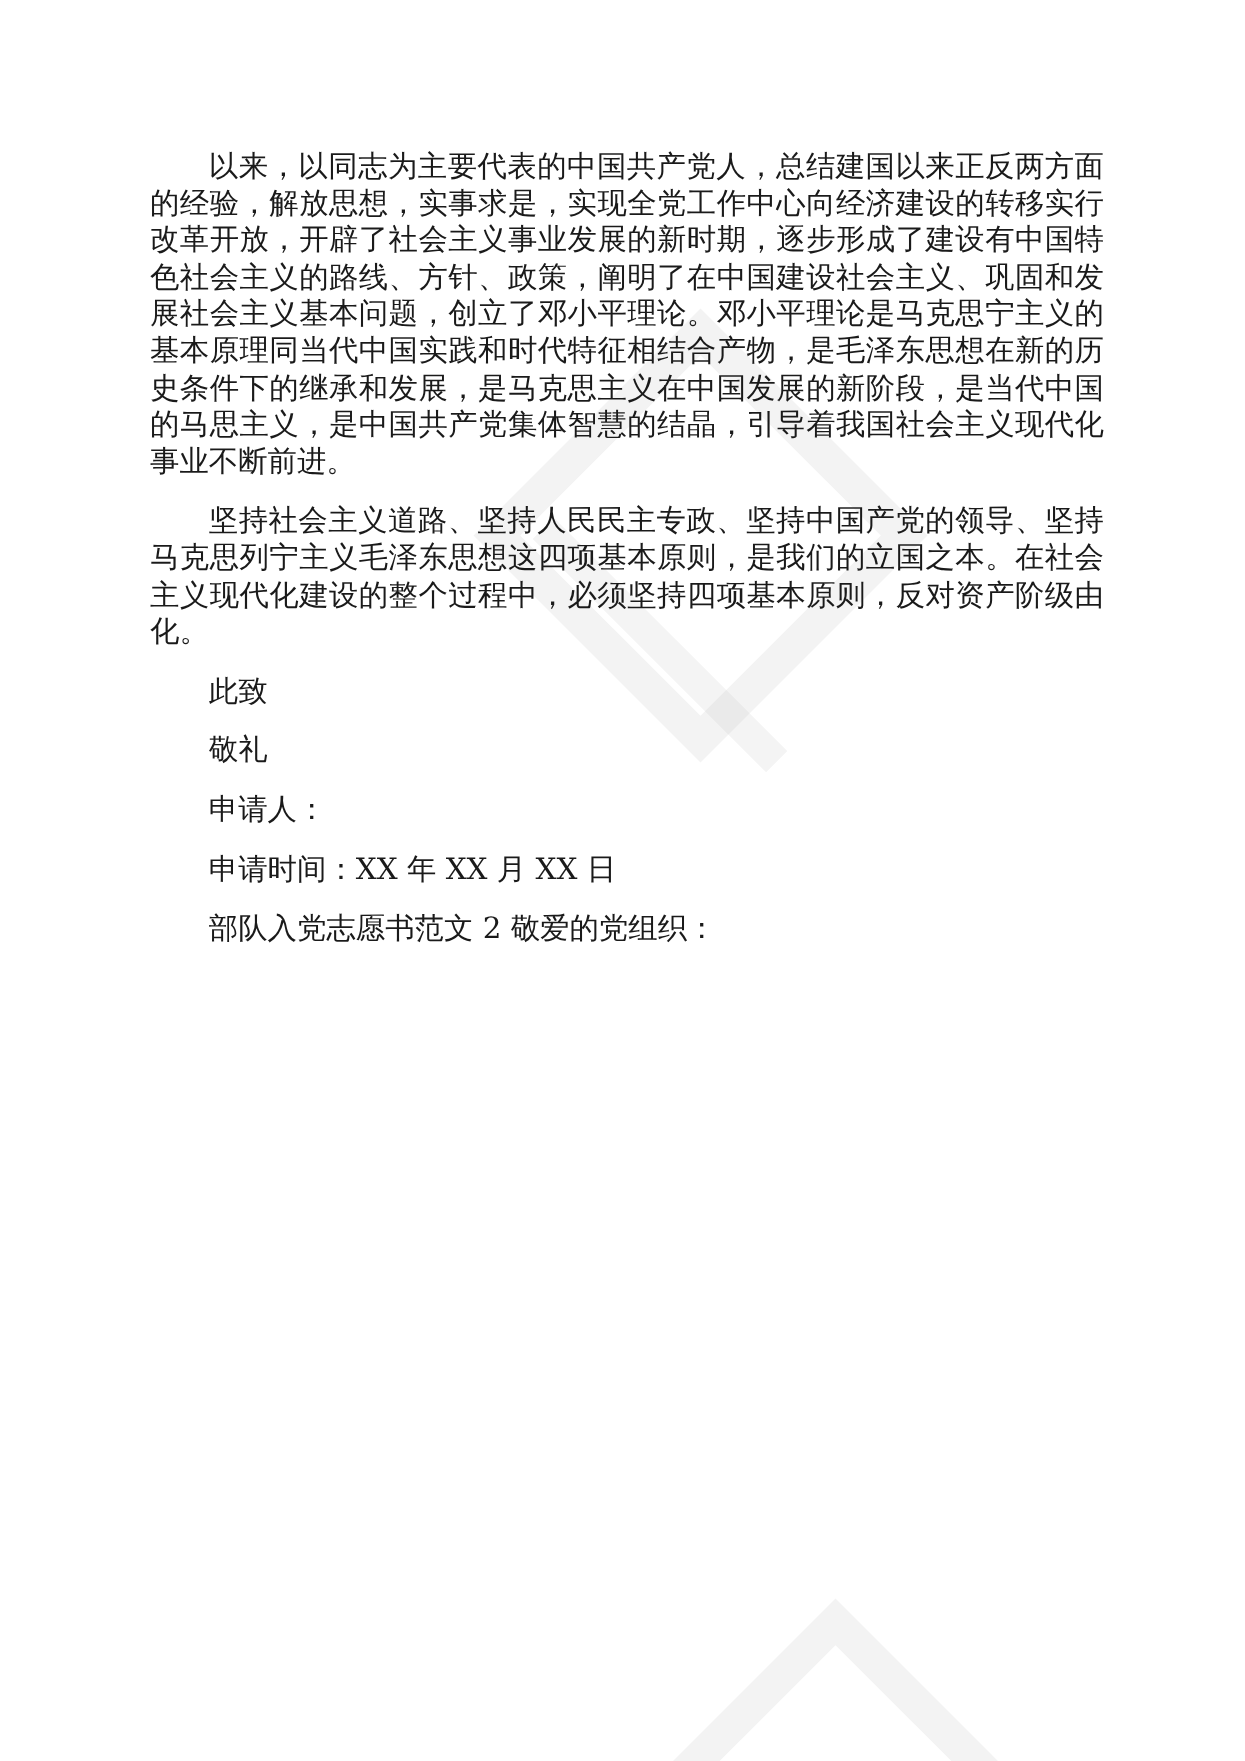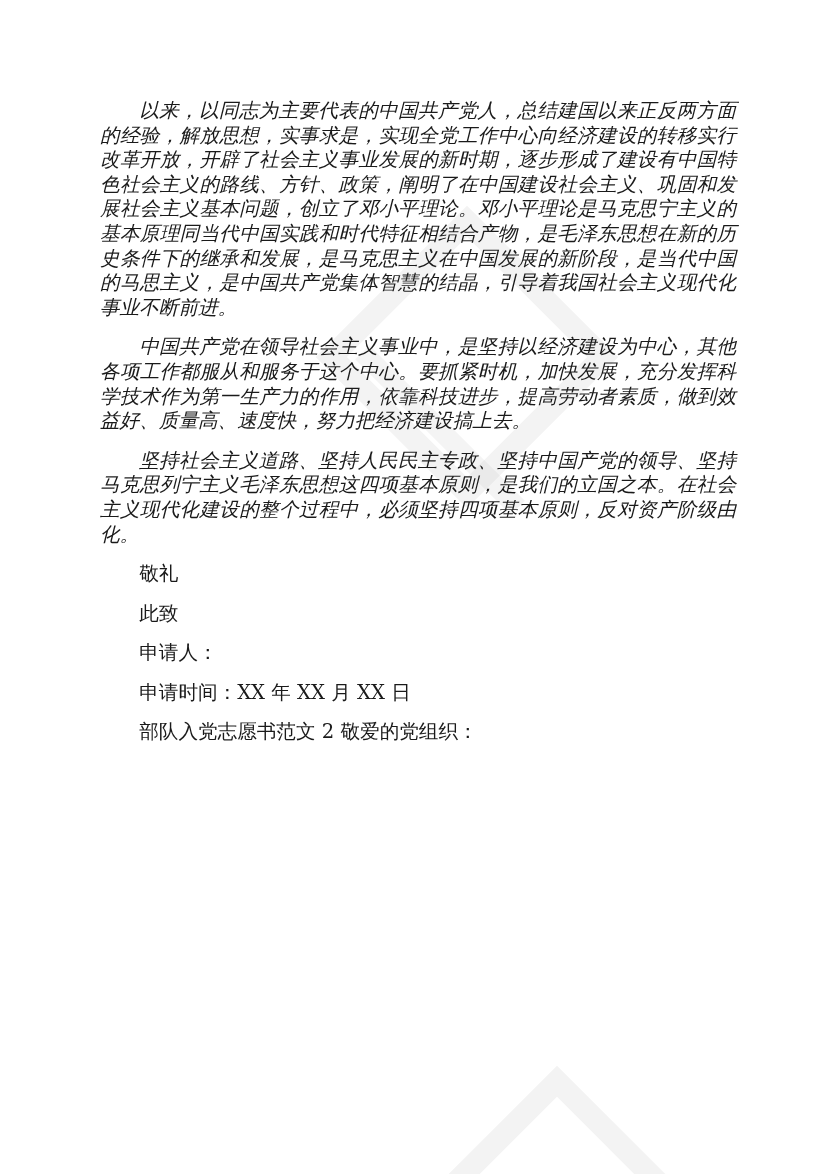--- a/index.html
+++ b/index.html
@@ -4,21 +4,21 @@
 <style>
   html, body { margin: 0; padding: 0; background: #ffffff; }
   body { width: 830px; height: 1174px; position: relative; overflow: hidden; }
   .page {
     position: absolute; left: 100px; top: 99px; width: 636px;
     font-family: "DejaVu Serif", "Liberation Serif", serif;
     font-size: 19.6px; line-height: 24.6px; color: #1a1a1a;
     text-align: justify; text-justify: inter-character;
   }
   .para { margin: 0 0 15px 0; }
-  .indent { text-indent: 2em; font-style: italic; }
+  .indent { text-indent: 2em; }
   .short { margin: 0 0 15px 0; text-indent: 2em; }
   .watermark {
     position: absolute; pointer-events: none;
     border: 22px solid rgba(200,200,200,0.22);
     transform: rotate(45deg);
   }
   .wm-bar {
     position: absolute; pointer-events: none;
     background: rgba(200,200,200,0.2);
     transform: rotate(45deg);
@@ -26,22 +26,21 @@
 </style>
 </head>
 <body>
 
 <div class="watermark" style="left:360px; top:250px; width:170px; height:170px;"></div>
 <div class="wm-bar" style="left:330px; top:420px; width:220px; height:20px;"></div>
 <div class="watermark" style="left:450px; top:1110px; width:170px; height:170px;"></div>
 
 <div class="page">
   <p class="para indent">以来，以同志为主要代表的中国共产党人，总结建国以来正反两方面的经验，解放思想，实事求是，实现全党工作中心向经济建设的转移实行改革开放，开辟了社会主义事业发展的新时期，逐步形成了建设有中国特色社会主义的路线、方针、政策，阐明了在中国建设社会主义、巩固和发展社会主义基本问题，创立了邓小平理论。邓小平理论是马克思宁主义的基本原理同当代中国实践和时代特征相结合产物，是毛泽东思想在新的历史条件下的继承和发展，是马克思主义在中国发展的新阶段，是当代中国的马思主义，是中国共产党集体智慧的结晶，引导着我国社会主义现代化事业不断前进。</p>
-  <p class="para indent">中国共产党在领导社会主义事业中，是坚持以经济建设为中心，其他各项工作都服从和服务于这个中心。要抓紧时机，加快发展，充分发挥科学技术作为第一生产力的作用，依靠科技进步，提高劳动者素质，做到效益好、质量高、速度快，努力把经济建设搞上去。</p>
   <p class="para indent">坚持社会主义道路、坚持人民民主专政、坚持中国产党的领导、坚持马克思列宁主义毛泽东思想这四项基本原则，是我们的立国之本。在社会主义现代化建设的整个过程中，必须坚持四项基本原则，反对资产阶级由化。</p>
 
+  <p class="short">此致</p>
   <p class="short">敬礼</p>
-  <p class="short">此致</p>
   <p class="short">申请人：</p>
   <p class="short sans-mix">申请时间：XX 年 XX 月 XX 日</p>
   <p class="short">部队入党志愿书范文 2 敬爱的党组织：</p>
 
 </div>
 
 </body></html>

